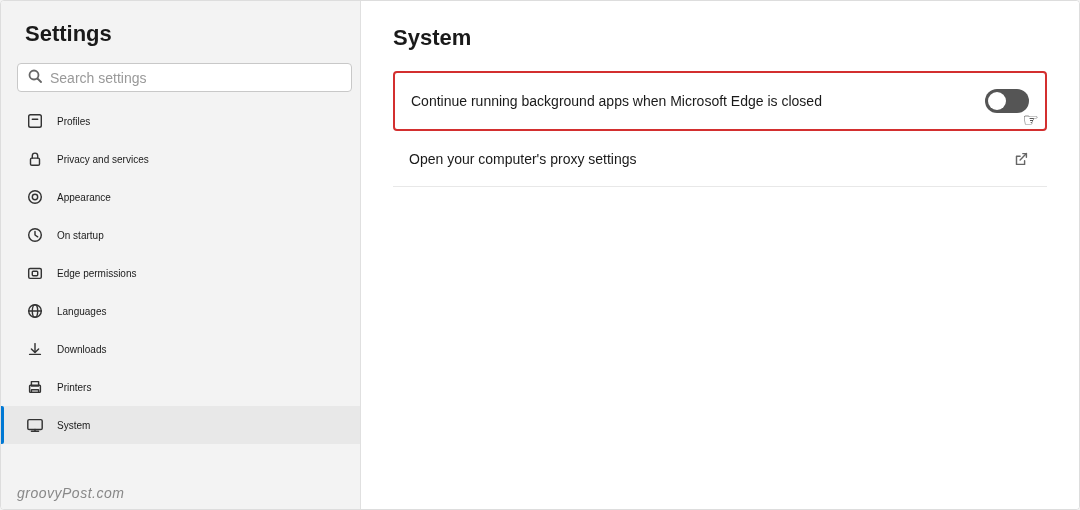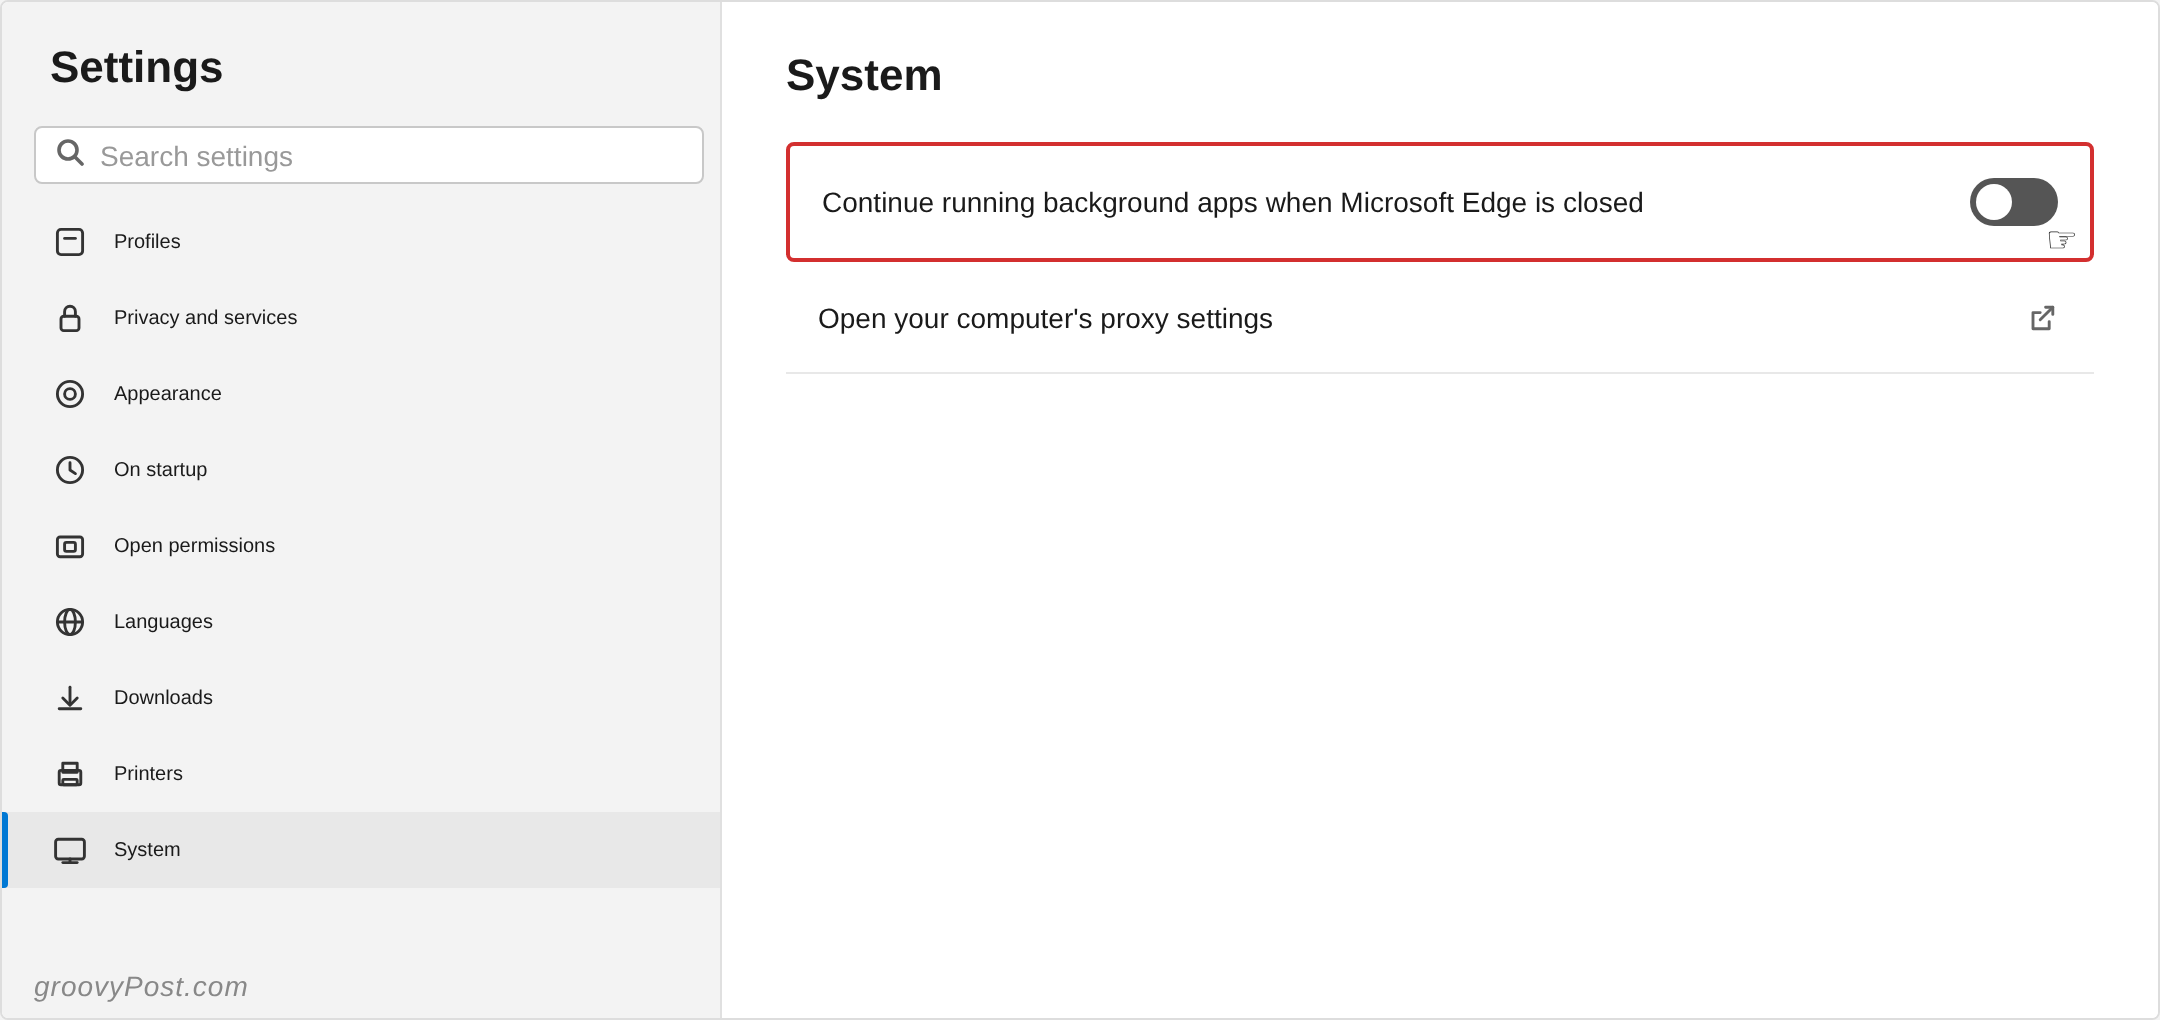--- a/index.html
+++ b/index.html
@@ -277,21 +277,21 @@
       </li>
 
 
       <li class="nav-item">
         <span class="nav-icon">
           <svg viewBox="0 0 20 20">
               <rect x="3" y="5" width="14" height="11" rx="1.5"></rect>
               <rect x="7" y="8" width="6" height="5" rx="1"></rect>
             </svg>
         </span>
-        <span>Open permissions</span>
+        <span>Edge permissions</span>
       </li>
 
       <li class="nav-item">
         <span class="nav-icon">
           <svg viewBox="0 0 20 20">
               <circle cx="10" cy="10" r="7"></circle>
               <ellipse cx="10" cy="10" rx="3" ry="7"></ellipse>
               <line x1="3" y1="10" x2="17" y2="10"></line>
             </svg>
         </span>

